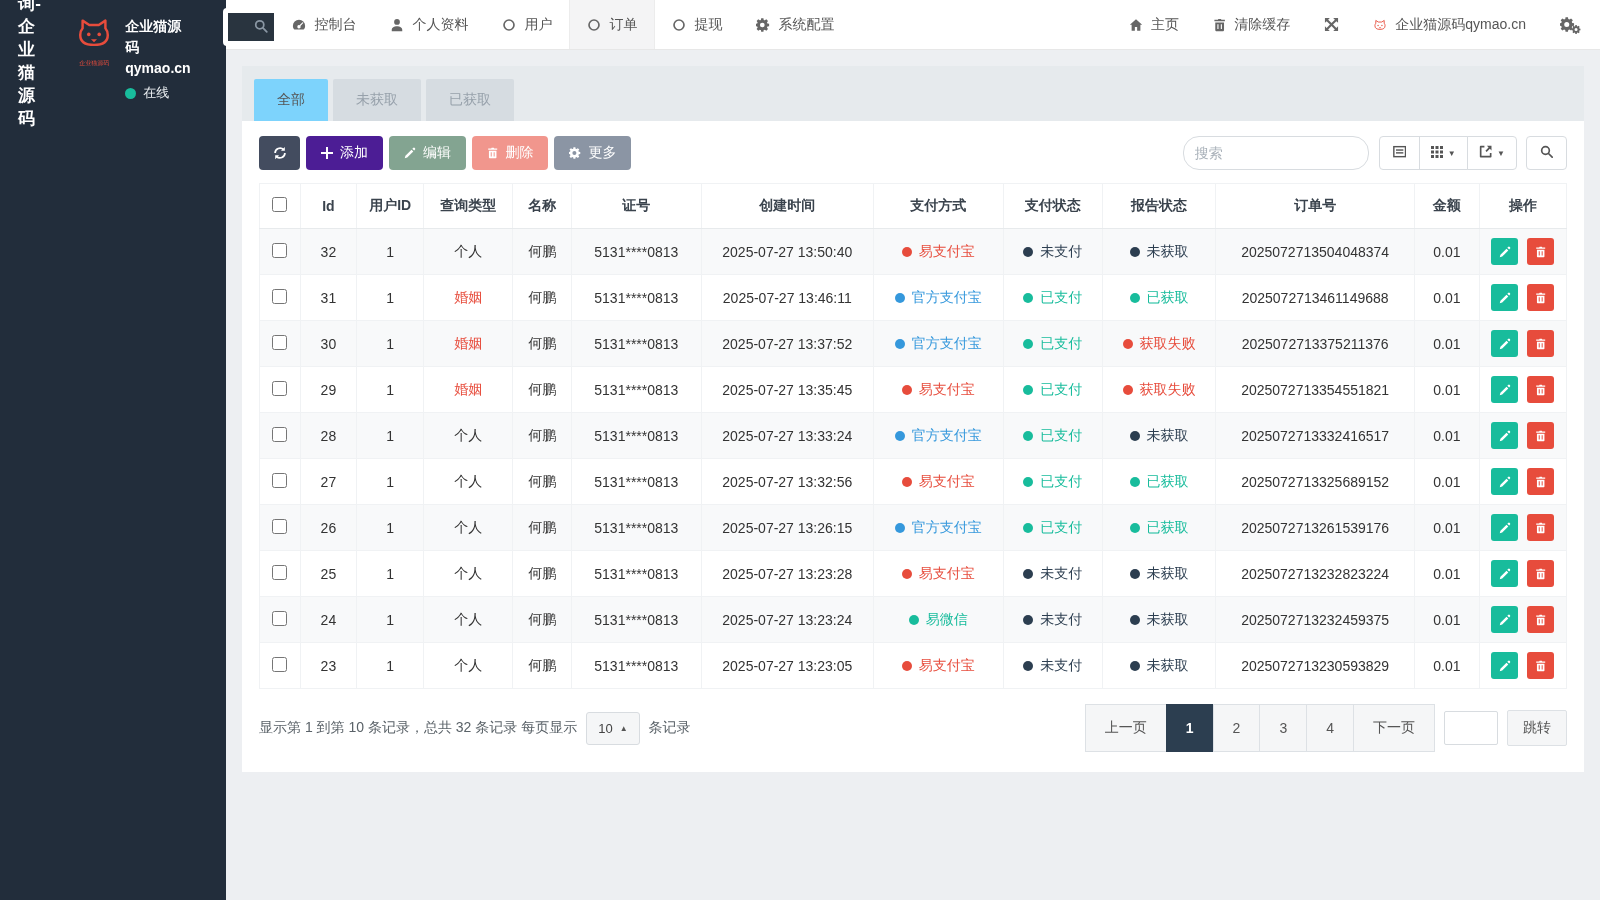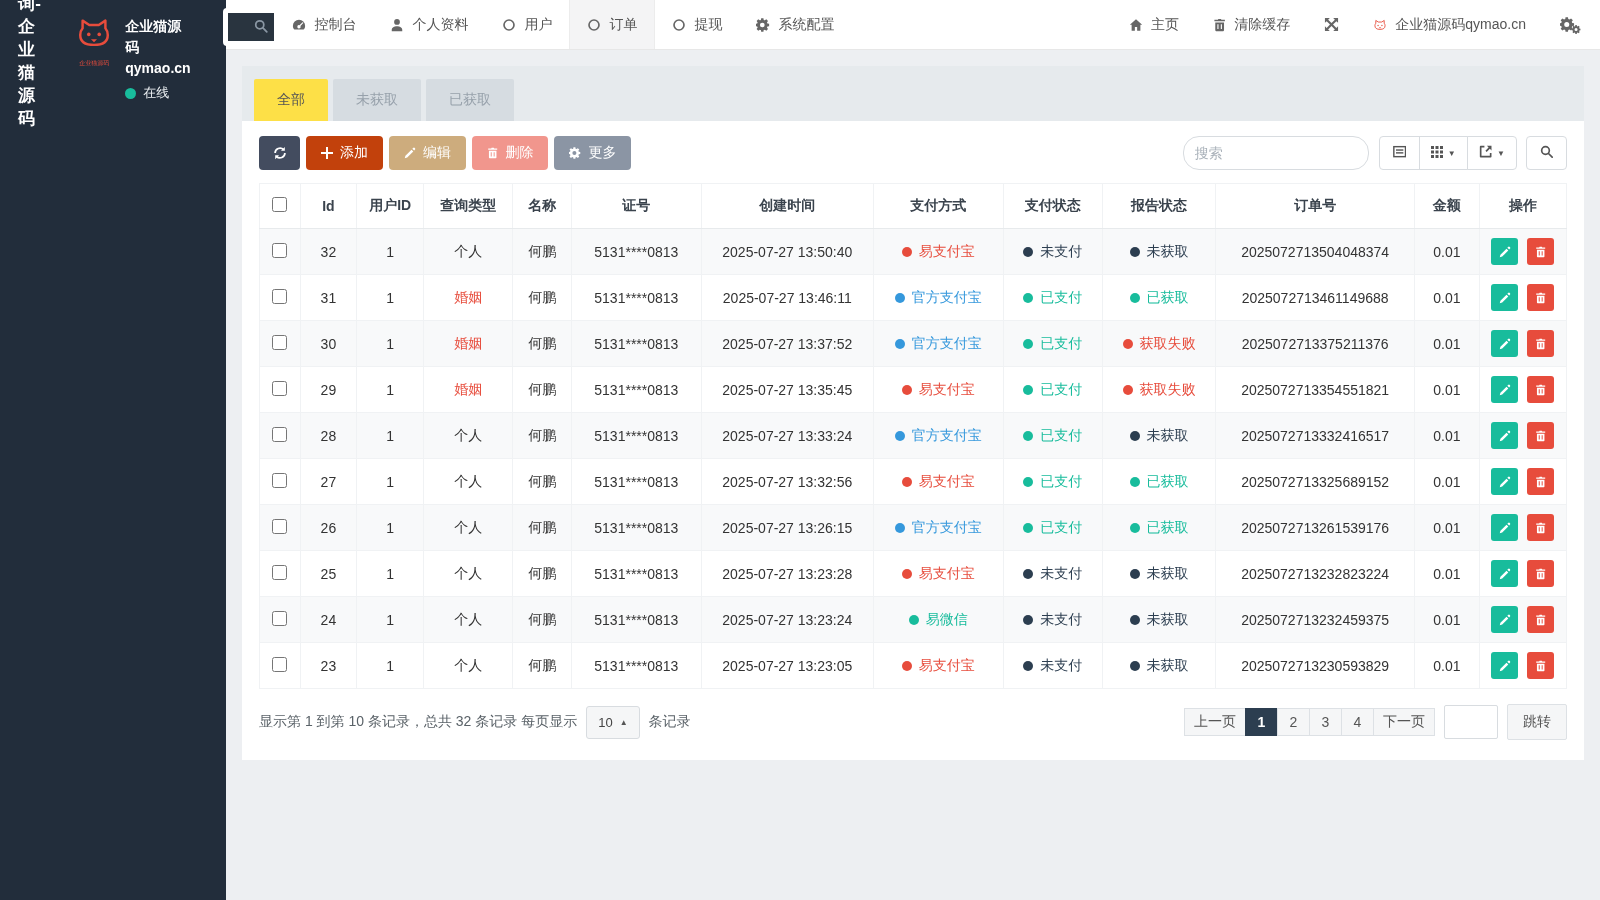--- a/index.html
+++ b/index.html
@@ -37,31 +37,31 @@
   .tb-item .ic { color:#666; font-size:14px; display:inline-flex; }
   .tb-item.active { background:#f4f4f5; border-left:1px solid #ececec; border-right:1px solid #ececec; }
   .tb-right { margin-left:auto; display:flex; align-items:stretch; }
   .hamburger { padding:0 14px; font-size:16px; }
   .avatar-ic { font-size:20px; display:inline-flex; }
 
   
   .content { flex:1; padding:16px; overflow:hidden; }
   .tabs { display:flex; gap:5px; background:#e6eaed; padding:13px 12px 0; }
   .tab { padding:12px 23px; font-size:14px; background:#d6dce1; color:#97a1ab; cursor:pointer; border-radius:2px 2px 0 0; }
-  .tab.active { background:#fde047; color:#555; }
+  .tab.active { background:#7dd3fc; color:#555; }
   .panel { background:#fff; padding:15px 17px 20px; }
 
   
   .toolbar { display:flex; align-items:center; margin-bottom:13px; }
   .tb-left { display:flex; gap:6px; }
   .btn { height:34px; border:none; border-radius:4px; color:#fff; font-size:14px; display:inline-flex; align-items:center; gap:7px; padding:0 15px; cursor:pointer; font-family:inherit; }
   .btn .ic { font-size:12px; display:inline-flex; }
   .btn-refresh { background:#434c5f; width:41px; justify-content:center; padding:0; font-size:14px; }
-  .btn-add { background:#c2410c; }
-  .btn-edit { background:#a16207; opacity:.52; }
+  .btn-add { background:#4c1d95; }
+  .btn-edit { background:#14532d; opacity:.52; }
   .btn-del  { background:#e74c3c; opacity:.58; }
   .btn-more { background:#8b95a4; }
   .toolbar-right { margin-left:auto; display:flex; align-items:center; gap:10px; }
   .search-input { width:186px; height:34px; border:1px solid #d8dce0; border-radius:16px; padding:0 11px; font-size:14px; color:#555; outline:none; font-family:inherit; }
   .search-input::placeholder { color:#aab2ba; }
   .btn-group { display:flex; }
   .tool-btn { height:34px; min-width:41px; padding:0 11px; background:#fff; border:1px solid #d8dce0; display:inline-flex; align-items:center; justify-content:center; gap:5px; color:#555; cursor:pointer; margin-left:-1px; font-family:inherit; }
   .btn-group .tool-btn:first-child { border-radius:4px 0 0 4px; margin-left:0; }
   .btn-group .tool-btn:last-child { border-radius:0 4px 4px 0; }
   .tool-btn.single { border-radius:4px; }
@@ -81,21 +81,21 @@
   .mini { width:27px; height:27px; border:none; border-radius:3px; color:#fff; display:inline-flex; align-items:center; justify-content:center; cursor:pointer; margin:0 2.5px; }
   .mini .ic { font-size:12px; display:inline-flex; }
   .mini-edit { background:#18bc9c; } .mini-del { background:#e74c3c; }
 
   
   .table-footer { display:flex; align-items:center; margin-top:15px; font-size:14px; color:#5a6268; }
   .pg-info { display:flex; align-items:center; gap:9px; }
   .page-size-btn { display:inline-flex; align-items:center; gap:7px; height:33px; padding:0 11px; background:#f5f6f7; border:1px solid #d8dce0; border-radius:3px; color:#444; cursor:pointer; font-family:inherit; font-size:13px; }
   .pager { margin-left:auto; display:flex; align-items:center; gap:9px; }
   .pages { display:flex; }
-  .page-btn { min-width:33px; height:28px; padding:0 9px; display:inline-flex; align-items:center; justify-content:center; background:#f5f6f7; border:1px solid #dde1e5; color:#555; font-size:14px; margin-left:-1px; cursor:pointer; font-family:inherit; }
+  .page-btn { min-width:33px; height:48px; padding:0 19px; display:inline-flex; align-items:center; justify-content:center; background:#f5f6f7; border:1px solid #dde1e5; color:#555; font-size:14px; margin-left:-1px; cursor:pointer; font-family:inherit; }
   .page-btn.active { background:#2c3e50; border-color:#2c3e50; color:#fff; font-weight:bold; }
   .jump-input { width:54px; height:34px; border:1px solid #d8dce0; border-radius:2px; background:#fff; outline:none; padding:0 6px; font-family:inherit; }
   .jump-btn { height:36px; padding:0 15px; background:#f5f6f7; border:1px solid #dde1e5; border-radius:2px; color:#555; font-size:14px; cursor:pointer; font-family:inherit; }
 </style>
 </head>
 <body>
 
 <div class="app">
 
   <aside class="sidebar">

